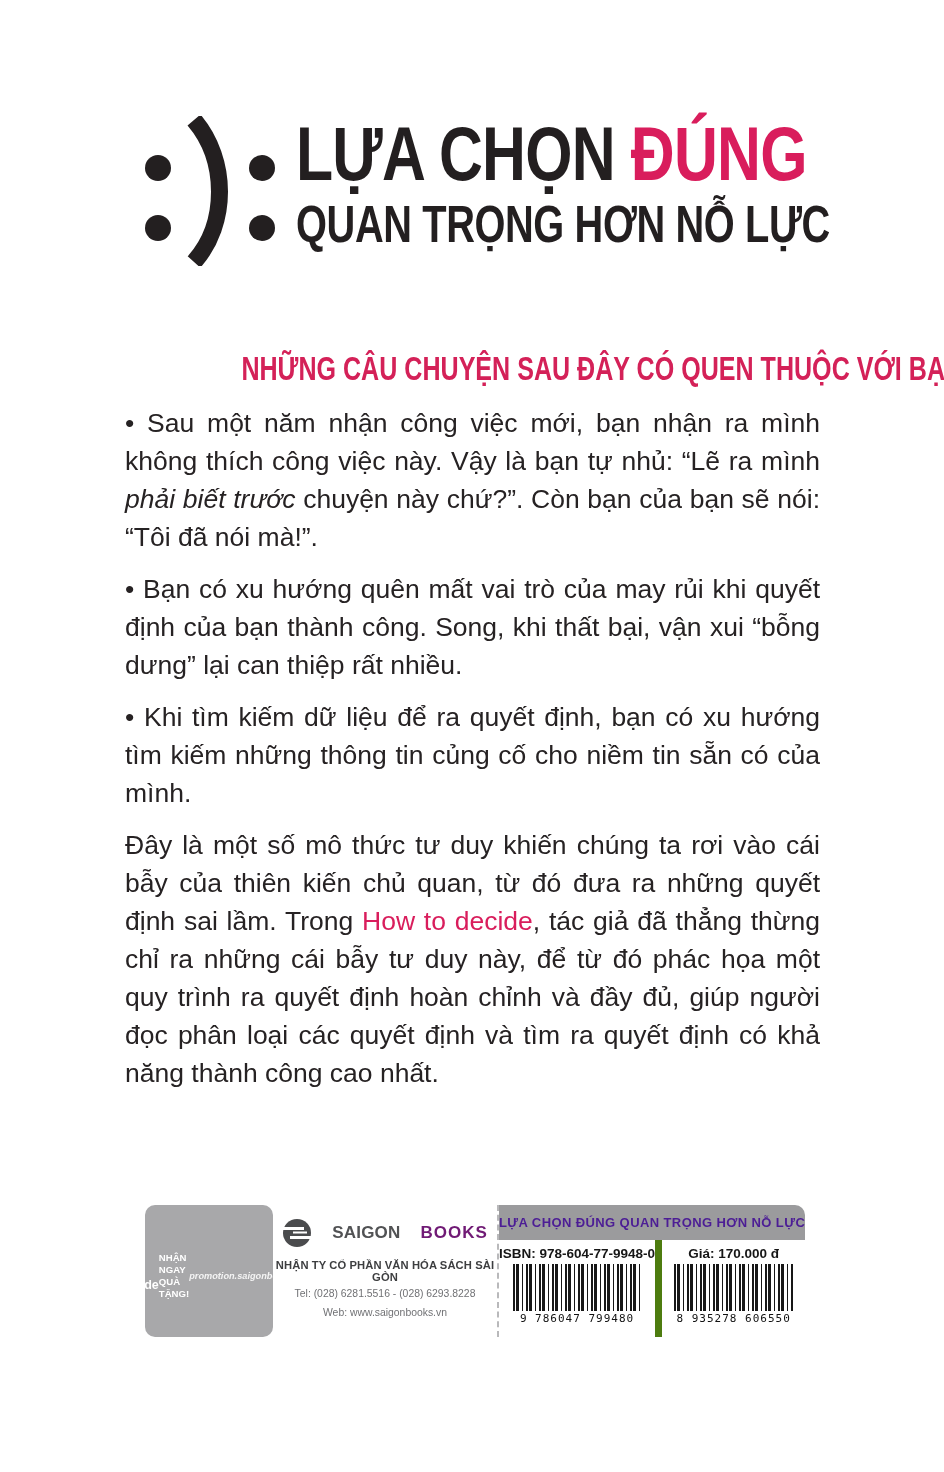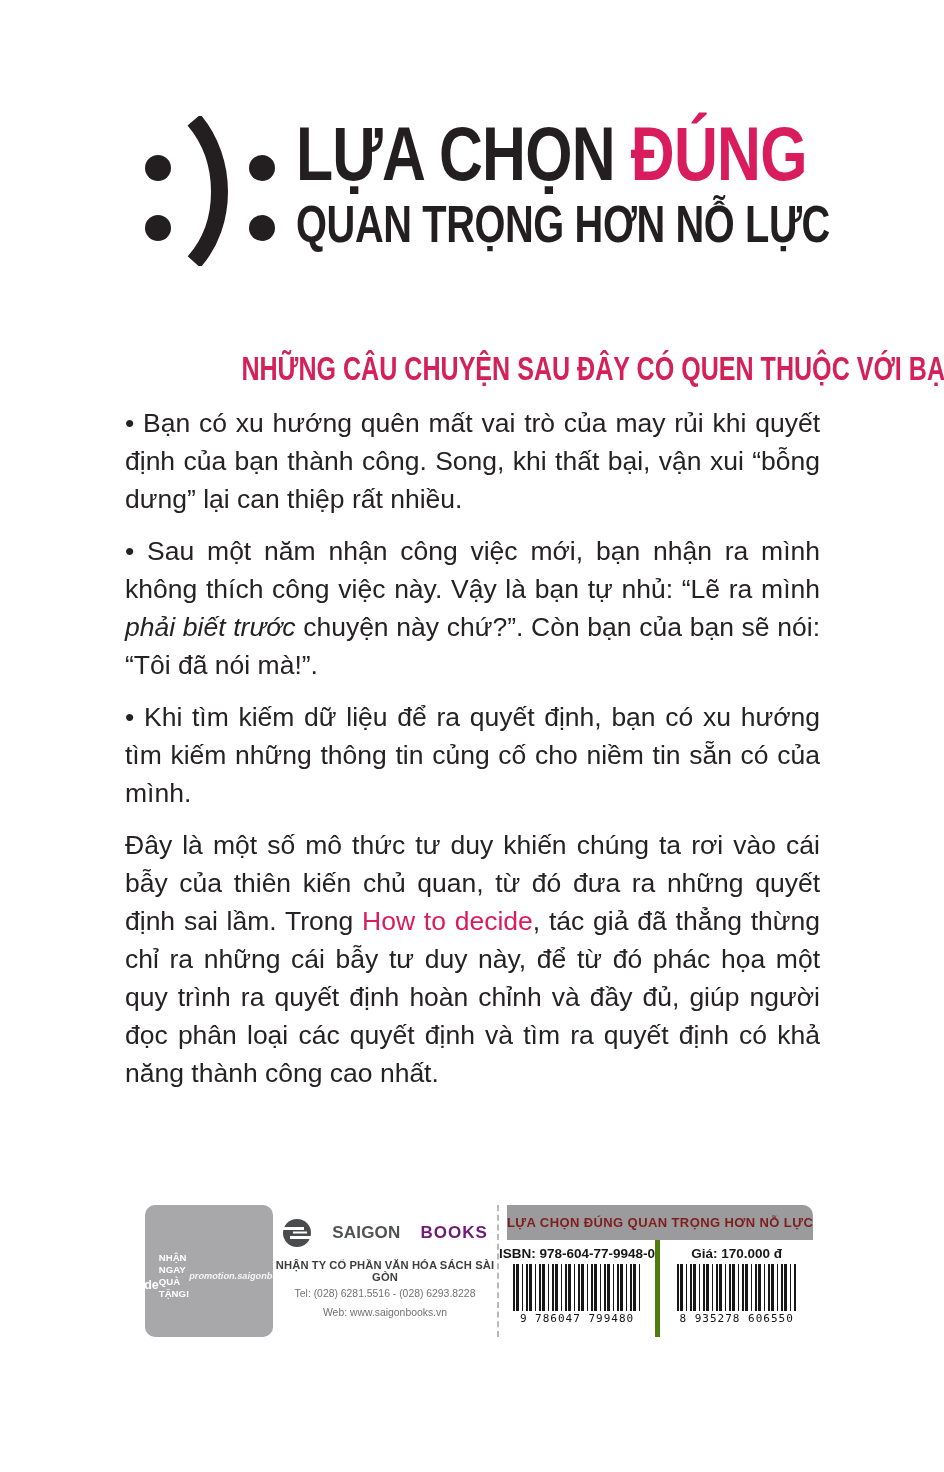--- a/index.html
+++ b/index.html
@@ -43,26 +43,26 @@
   .mid-panel{width:226px;flex:none;background:#ffffff;border-right:2px dashed #b9b9bb;
              box-sizing:border-box;text-align:center;padding-top:13px;}
   .brand-row{display:flex;justify-content:center;align-items:center;gap:20px;}
   .brand-saigon{font-size:17px;font-weight:800;color:#515254;letter-spacing:0.2px;}
   .brand-books{font-size:17px;font-weight:700;color:#701a75;letter-spacing:1px;}
   .company{margin-top:11px;font-size:11.2px;font-weight:800;color:#3d3e40;letter-spacing:0.1px;}
   .addr{margin-top:4px;font-size:10.4px;color:#707174;line-height:14.5px;}
 
   .right-panel{flex:1;display:flex;flex-direction:column;background:#ffffff;
                border-radius:0 10px 10px 0;}
-  .ticket-bar{height:35px;background:#9b9b9d;border-radius:0 10px 0 0;color:#7f1d1d;
+  .ticket-bar{height:35px;background:#9b9b9d;border-radius:0 10px 0 0;color:#4c1d95;
               font-size:13px;font-weight:800;letter-spacing:0.4px;display:flex;
-              align-items:center;justify-content:center;white-space:nowrap;margin-left:8px;}
+              align-items:center;justify-content:center;white-space:nowrap;}
   .ticket-body{flex:1;display:flex;}
   .cell{flex:1;display:flex;flex-direction:column;align-items:center;padding-top:6px;}
-  .cell-price{border-left:5px solid #4d7c0f;}
+  .cell-price{border-left:7px solid #4d7c0f;}
   .cell-label{font-size:13.5px;font-weight:800;color:#161616;white-space:nowrap;}
   .barcode{margin-top:3px;width:128px;height:47px;
            background:repeating-linear-gradient(90deg,#171717 0 2px,#ffffff 2px 3px,
                       #171717 3px 6px,#ffffff 6px 9px,#171717 9px 10px,#ffffff 10px 13px);}
   .barcode-price{width:120px;}
   .barcode-digits{font-family:"DejaVu Sans Mono",monospace;font-size:11px;color:#111111;
                   margin-top:1px;letter-spacing:1px;white-space:nowrap;}
 </style>
 </head>
 <body>
@@ -82,22 +82,22 @@
   <div class="title-block">
     <div class="title-line1"><span>LỰA CHỌN </span><span class="accent">ĐÚNG</span></div>
     <div class="title-line2">QUAN TRỌNG HƠN NỖ LỰC</div>
   </div>
 
   <div class="heading">
     <span class="heading-inner">NHỮNG CÂU CHUYỆN SAU ĐÂY CÓ QUEN THUỘC VỚI BẠN?</span>
   </div>
 
   <div class="body-text">
+      <p class="body-para"><span class="seg">• Sau một năm nhận công việc mới, bạn nhận ra mình không thích công việc này. Vậy là bạn tự nhủ: “Lẽ ra mình </span><span class="seg-italic">phải biết trước</span><span class="seg"> chuyện này chứ?”. Còn bạn của bạn sẽ nói: “Tôi đã nói mà!”.</span></p>
       <p class="body-para"><span class="seg">• Bạn có xu hướng quên mất vai trò của may rủi khi quyết định của bạn thành công. Song, khi thất bại, vận xui “bỗng dưng” lại can thiệp rất nhiều.</span></p>
-      <p class="body-para"><span class="seg">• Sau một năm nhận công việc mới, bạn nhận ra mình không thích công việc này. Vậy là bạn tự nhủ: “Lẽ ra mình </span><span class="seg-italic">phải biết trước</span><span class="seg"> chuyện này chứ?”. Còn bạn của bạn sẽ nói: “Tôi đã nói mà!”.</span></p>
       <p class="body-para"><span class="seg">• Khi tìm kiếm dữ liệu để ra quyết định, bạn có xu hướng tìm kiếm những thông tin củng cố cho niềm tin sẵn có của mình.</span></p>
       <p class="body-para"><span class="seg">Đây là một số mô thức tư duy khiến chúng ta rơi vào cái bẫy của thiên kiến chủ quan, từ đó đưa ra những quyết định sai lầm. Trong </span><span class="seg-accent">How to decide</span><span class="seg">, tác giả đã thẳng thừng chỉ ra những cái bẫy tư duy này, để từ đó phác họa một quy trình ra quyết định hoàn chỉnh và đầy đủ, giúp người đọc phân loại các quyết định và tìm ra quyết định có khả năng thành công cao nhất.</span></p>
     </div>
 
   <div class="ticket">
 
     <div class="qr-panel">
       <svg class="qr-card" viewBox="0 0 33 33">
         <rect x="0" y="0" width="33" height="33" fill="#ffffff"></rect>
         <g fill="#111111">

